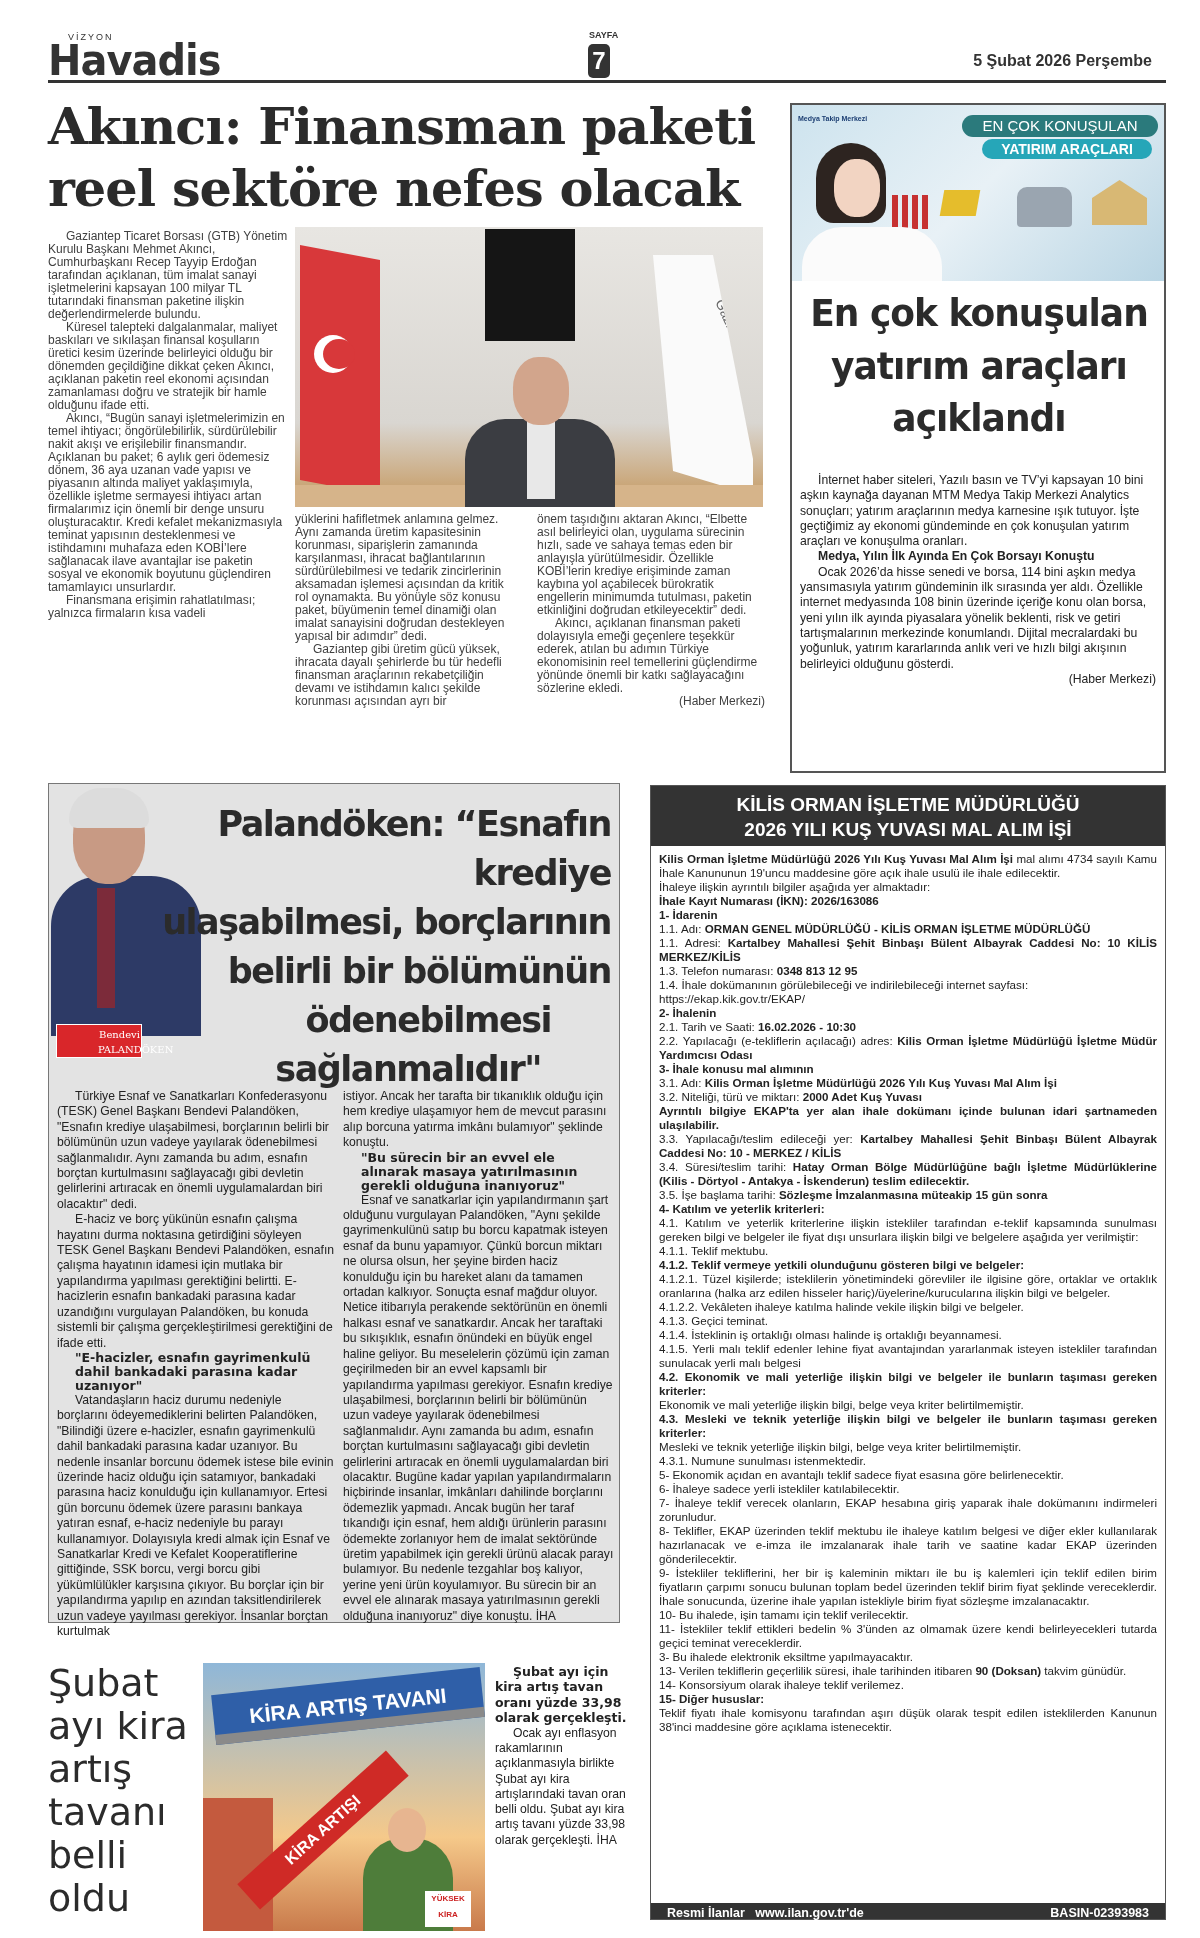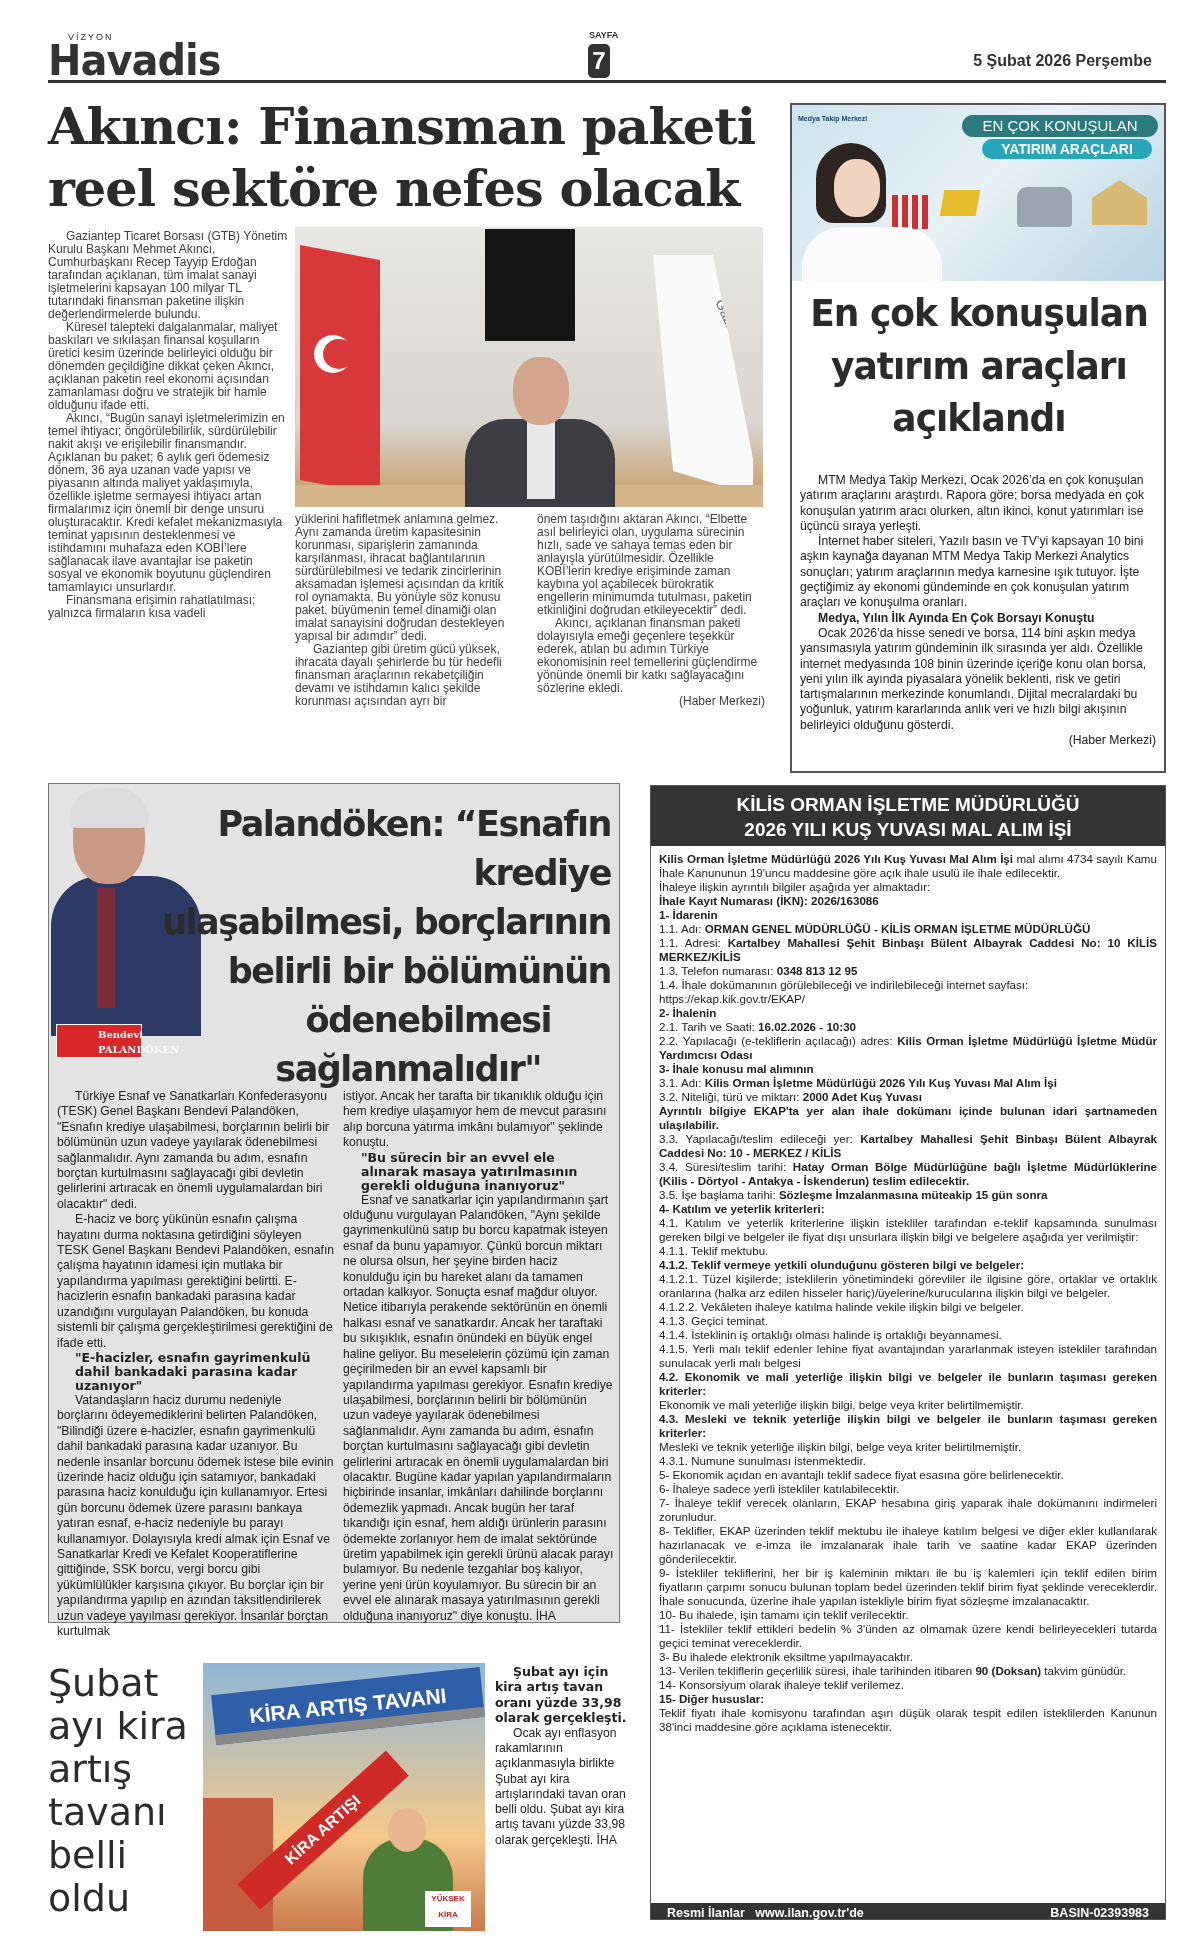--- a/index.html
+++ b/index.html
@@ -47,21 +47,21 @@
   .rbox-text { position: absolute; left: 8px; top: 368px; width: 356px; font-size: 12.2px; line-height: 15.3px; }
   .rbox-text p { text-indent: 18px; }
   .byline { text-align: right; }
   
   .pbox { left: 48px; top: 783px; width: 572px; height: 840px; background: #e3e3e3; border: 1px solid #777; }
   .pphoto { position: absolute; left: 2px; top: 4px; width: 160px; height: 270px; }
   .pphoto .hd { position: absolute; left: 22px; top: 6px; width: 72px; height: 90px; border-radius: 45%; background: #c89a84; }
   .pphoto .hair { position: absolute; left: 18px; top: 0; width: 80px; height: 40px; border-radius: 40px 40px 10px 10px; background: #dcdcdc; }
   .pphoto .suit { position: absolute; left: 0; top: 88px; width: 150px; height: 160px; background: #2d3a66; border-radius: 50px 50px 0 0; }
   .pphoto .tie { position: absolute; left: 46px; top: 100px; width: 18px; height: 120px; background: #7c2b3a; }
-  .pname { position: absolute; left: 7px; top: 240px; width: 86px; height: 34px; background: #d9262a; color: #fff; font-family: "DejaVu Serif", serif; font-weight: bold; font-size: 10px; text-align: center; line-height: 15px; padding-top: 2px; border: 1px solid #fff; padding-left: 41px; }
+  .pname { position: absolute; left: 7px; top: 240px; width: 86px; height: 34px; background: #d9262a; color: #fff; font-family: "DejaVu Serif", serif; font-weight: normal; font-size: 10px; text-align: center; line-height: 15px; padding-top: 2px; border: 1px solid #fff; padding-left: 41px; }
   .h3 { position: absolute; left: 100px; top: 16px; width: 462px; font-family: "DejaVu Sans", sans-serif; font-weight: bold; font-size: 35px; line-height: 49px; text-align: right; color: #2b2b2b; letter-spacing: -1.5px; }
   .h3 .l { display: block; }
   .pcol { position: absolute; font-size: 12.2px; line-height: 15.4px; }
   .pcol p { text-indent: 18px; }
   .sub { font-family: "DejaVu Sans", sans-serif; font-weight: bold; font-size: 12.5px; line-height: 14px; padding-left: 18px; }
   
   .ibox { left: 650px; top: 785px; width: 516px; height: 1135px; border: 1px solid #555; }
   .ihead { position: absolute; left: 0; top: 0; width: 514px; height: 60px; background: #333; color: #fff; font-weight: bold; font-size: 19px; line-height: 25px; text-align: center; padding-top: 6px; }
   .ibody { position: absolute; left: 8px; top: 66px; width: 498px; font-size: 11.6px; line-height: 14px; text-align: justify; }
   .ibody div { margin: 0; }
@@ -140,21 +140,20 @@
         <div class="hair"></div>
         <div class="face"></div>
       </div>
   </div>
   <div class="h2">
     <div>En çok konuşulan</div>
     <div>yatırım araçları</div>
     <div>açıklandı</div>
   </div>
   <div class="rbox-text">
-    <p>MTM Medya Takip Merkezi, Ocak 2026’da en çok konuşulan yatırım araçlarını araştırdı. Rapora göre; borsa medyada en çok konuşulan yatırım aracı olurken, altın ikinci, konut yatırımları ise üçüncü sıraya yerleşti.</p>
     <p>İnternet haber siteleri, Yazılı basın ve TV’yi kapsayan 10 bini aşkın kaynağa dayanan MTM Medya Takip Merkezi Analytics sonuçları; yatırım araçlarının medya karnesine ışık tutuyor. İşte geçtiğimiz ay ekonomi gündeminde en çok konuşulan yatırım araçları ve konuşulma oranları.</p>
     <p style="font-weight:bold">Medya, Yılın İlk Ayında En Çok Borsayı Konuştu</p>
     <p>Ocak 2026’da hisse senedi ve borsa, 114 bini aşkın medya yansımasıyla yatırım gündeminin ilk sırasında yer aldı. Özellikle internet medyasında 108 binin üzerinde içeriğe konu olan borsa, yeni yılın ilk ayında piyasalara yönelik beklenti, risk ve getiri tartışmalarının merkezinde konumlandı. Dijital mecralardaki bu yoğunluk, yatırım kararlarında anlık veri ve hızlı bilgi akışının belirleyici olduğunu gösterdi.</p>
     <div class="byline">(Haber Merkezi)</div>
   </div>
 </div>
 
 <div class="abs pbox">
   <div class="pphoto">
     <div class="suit"></div>

